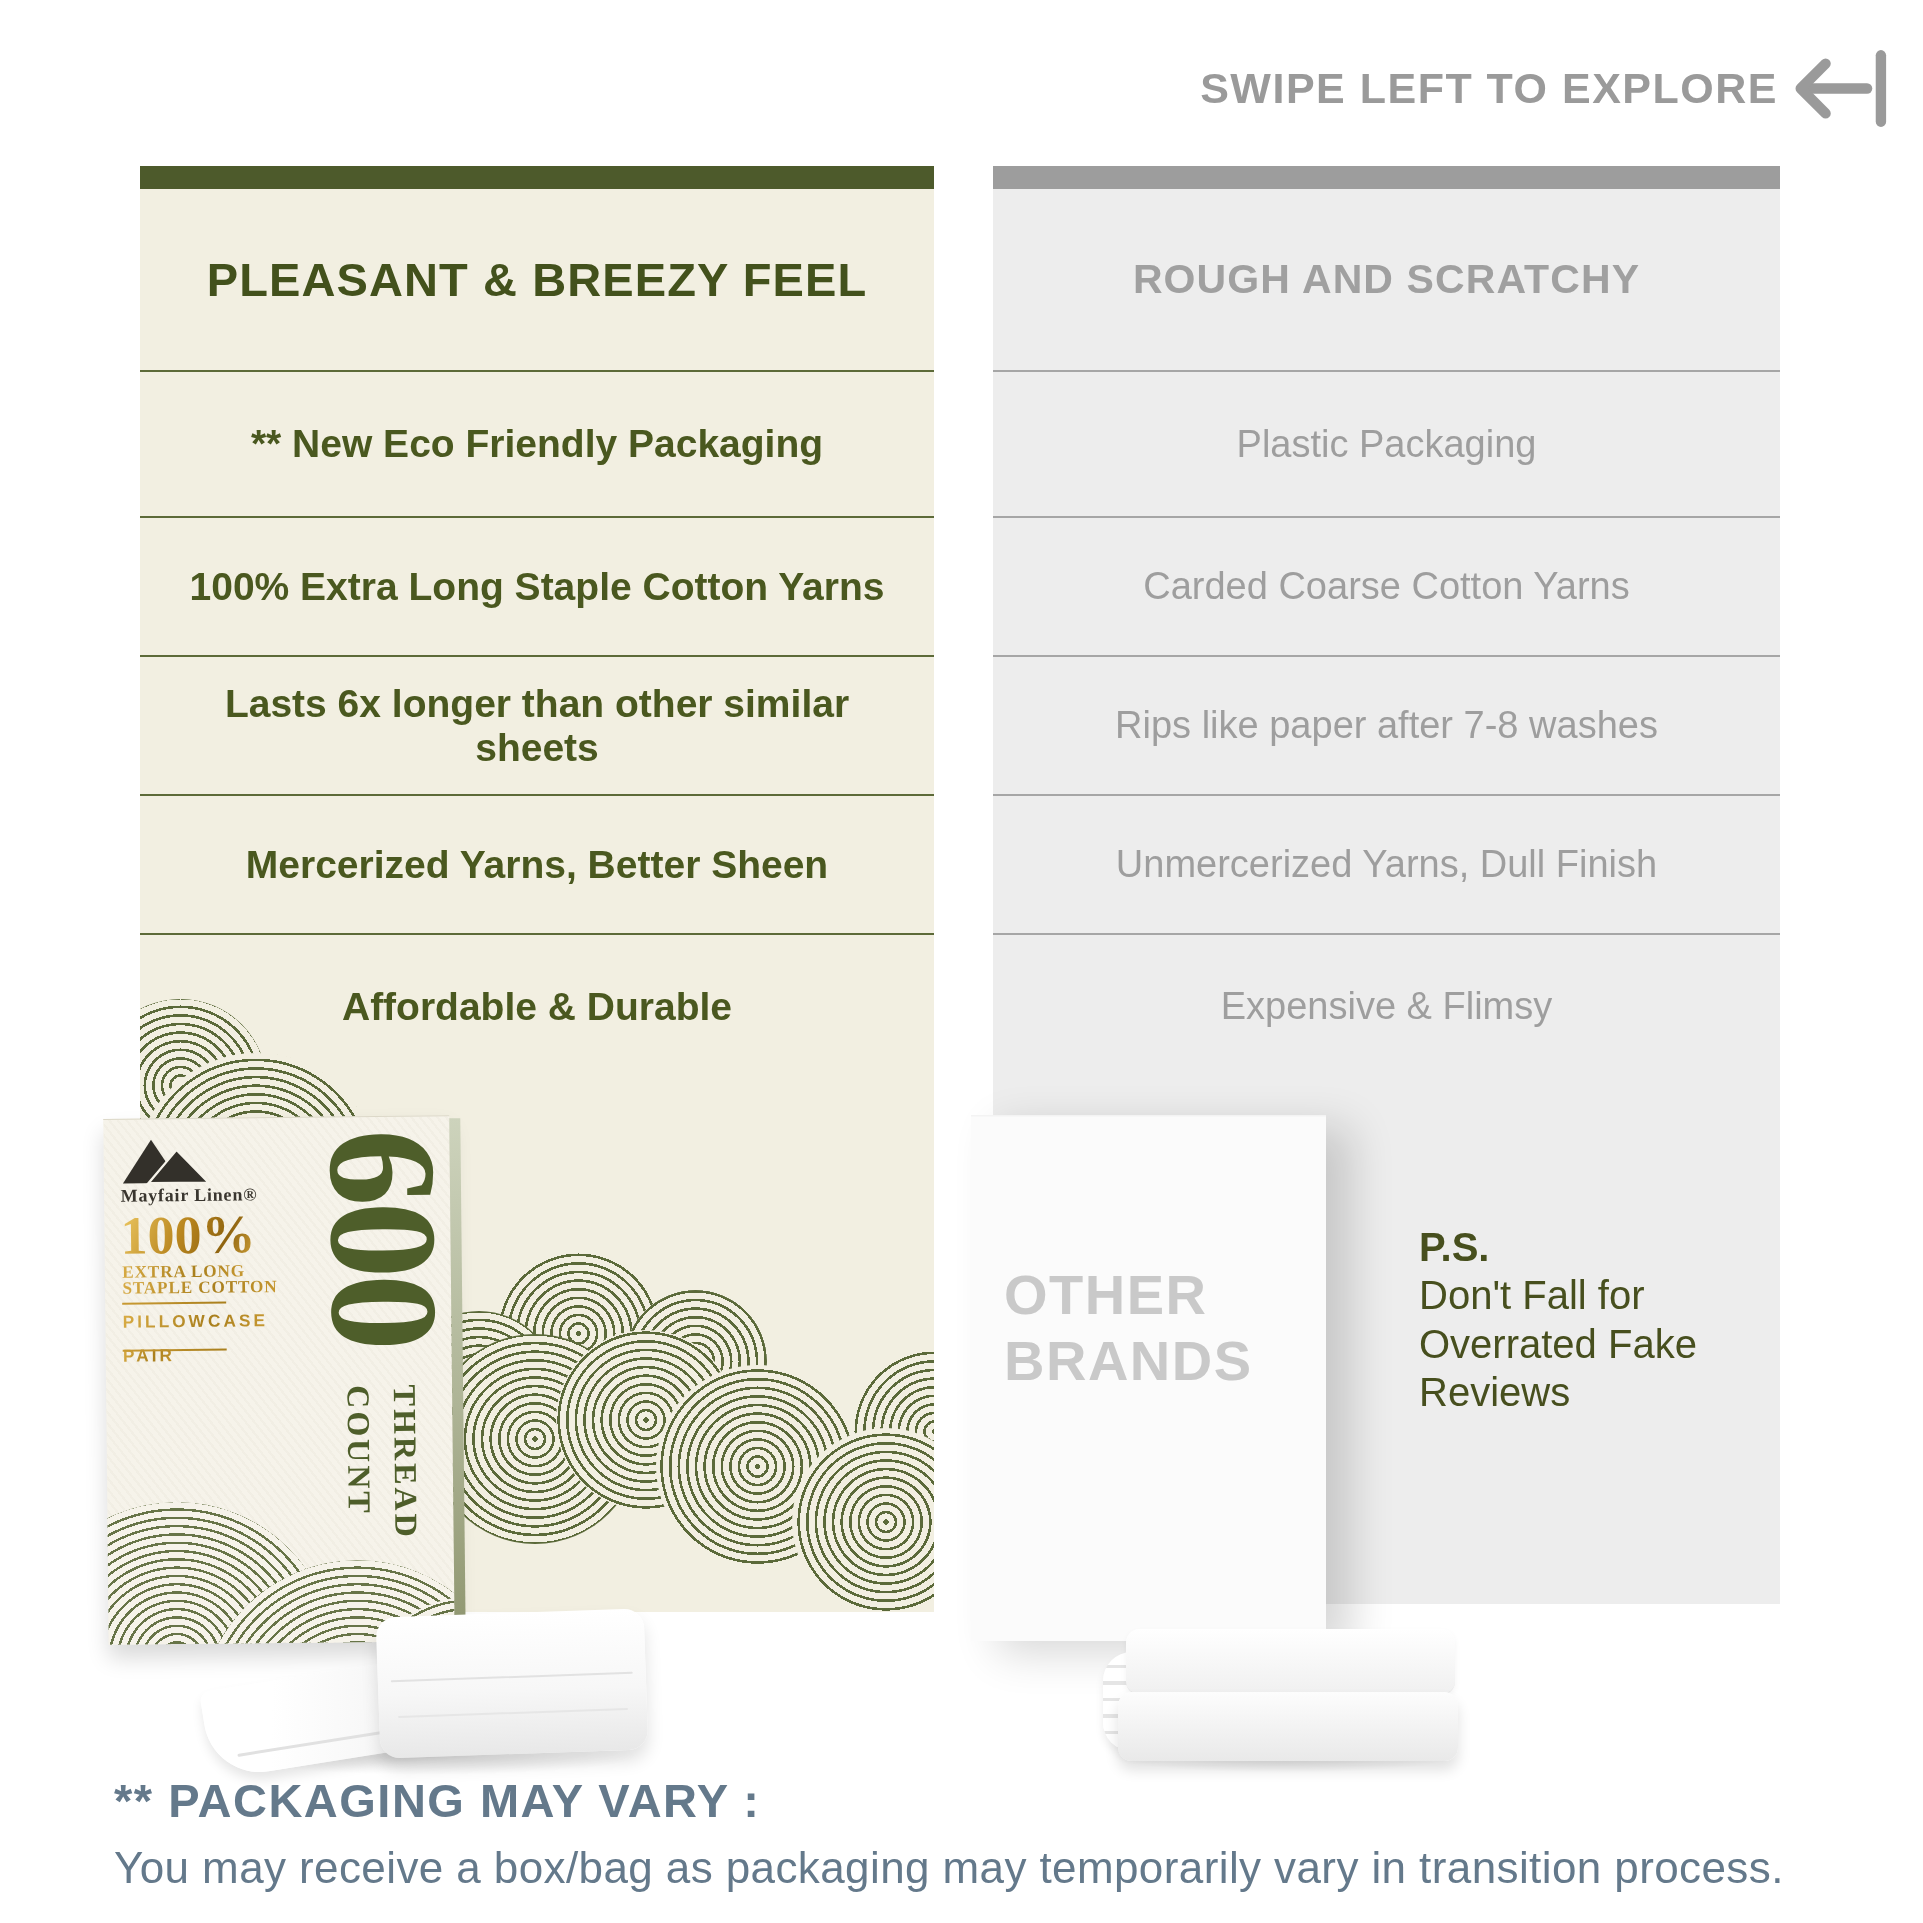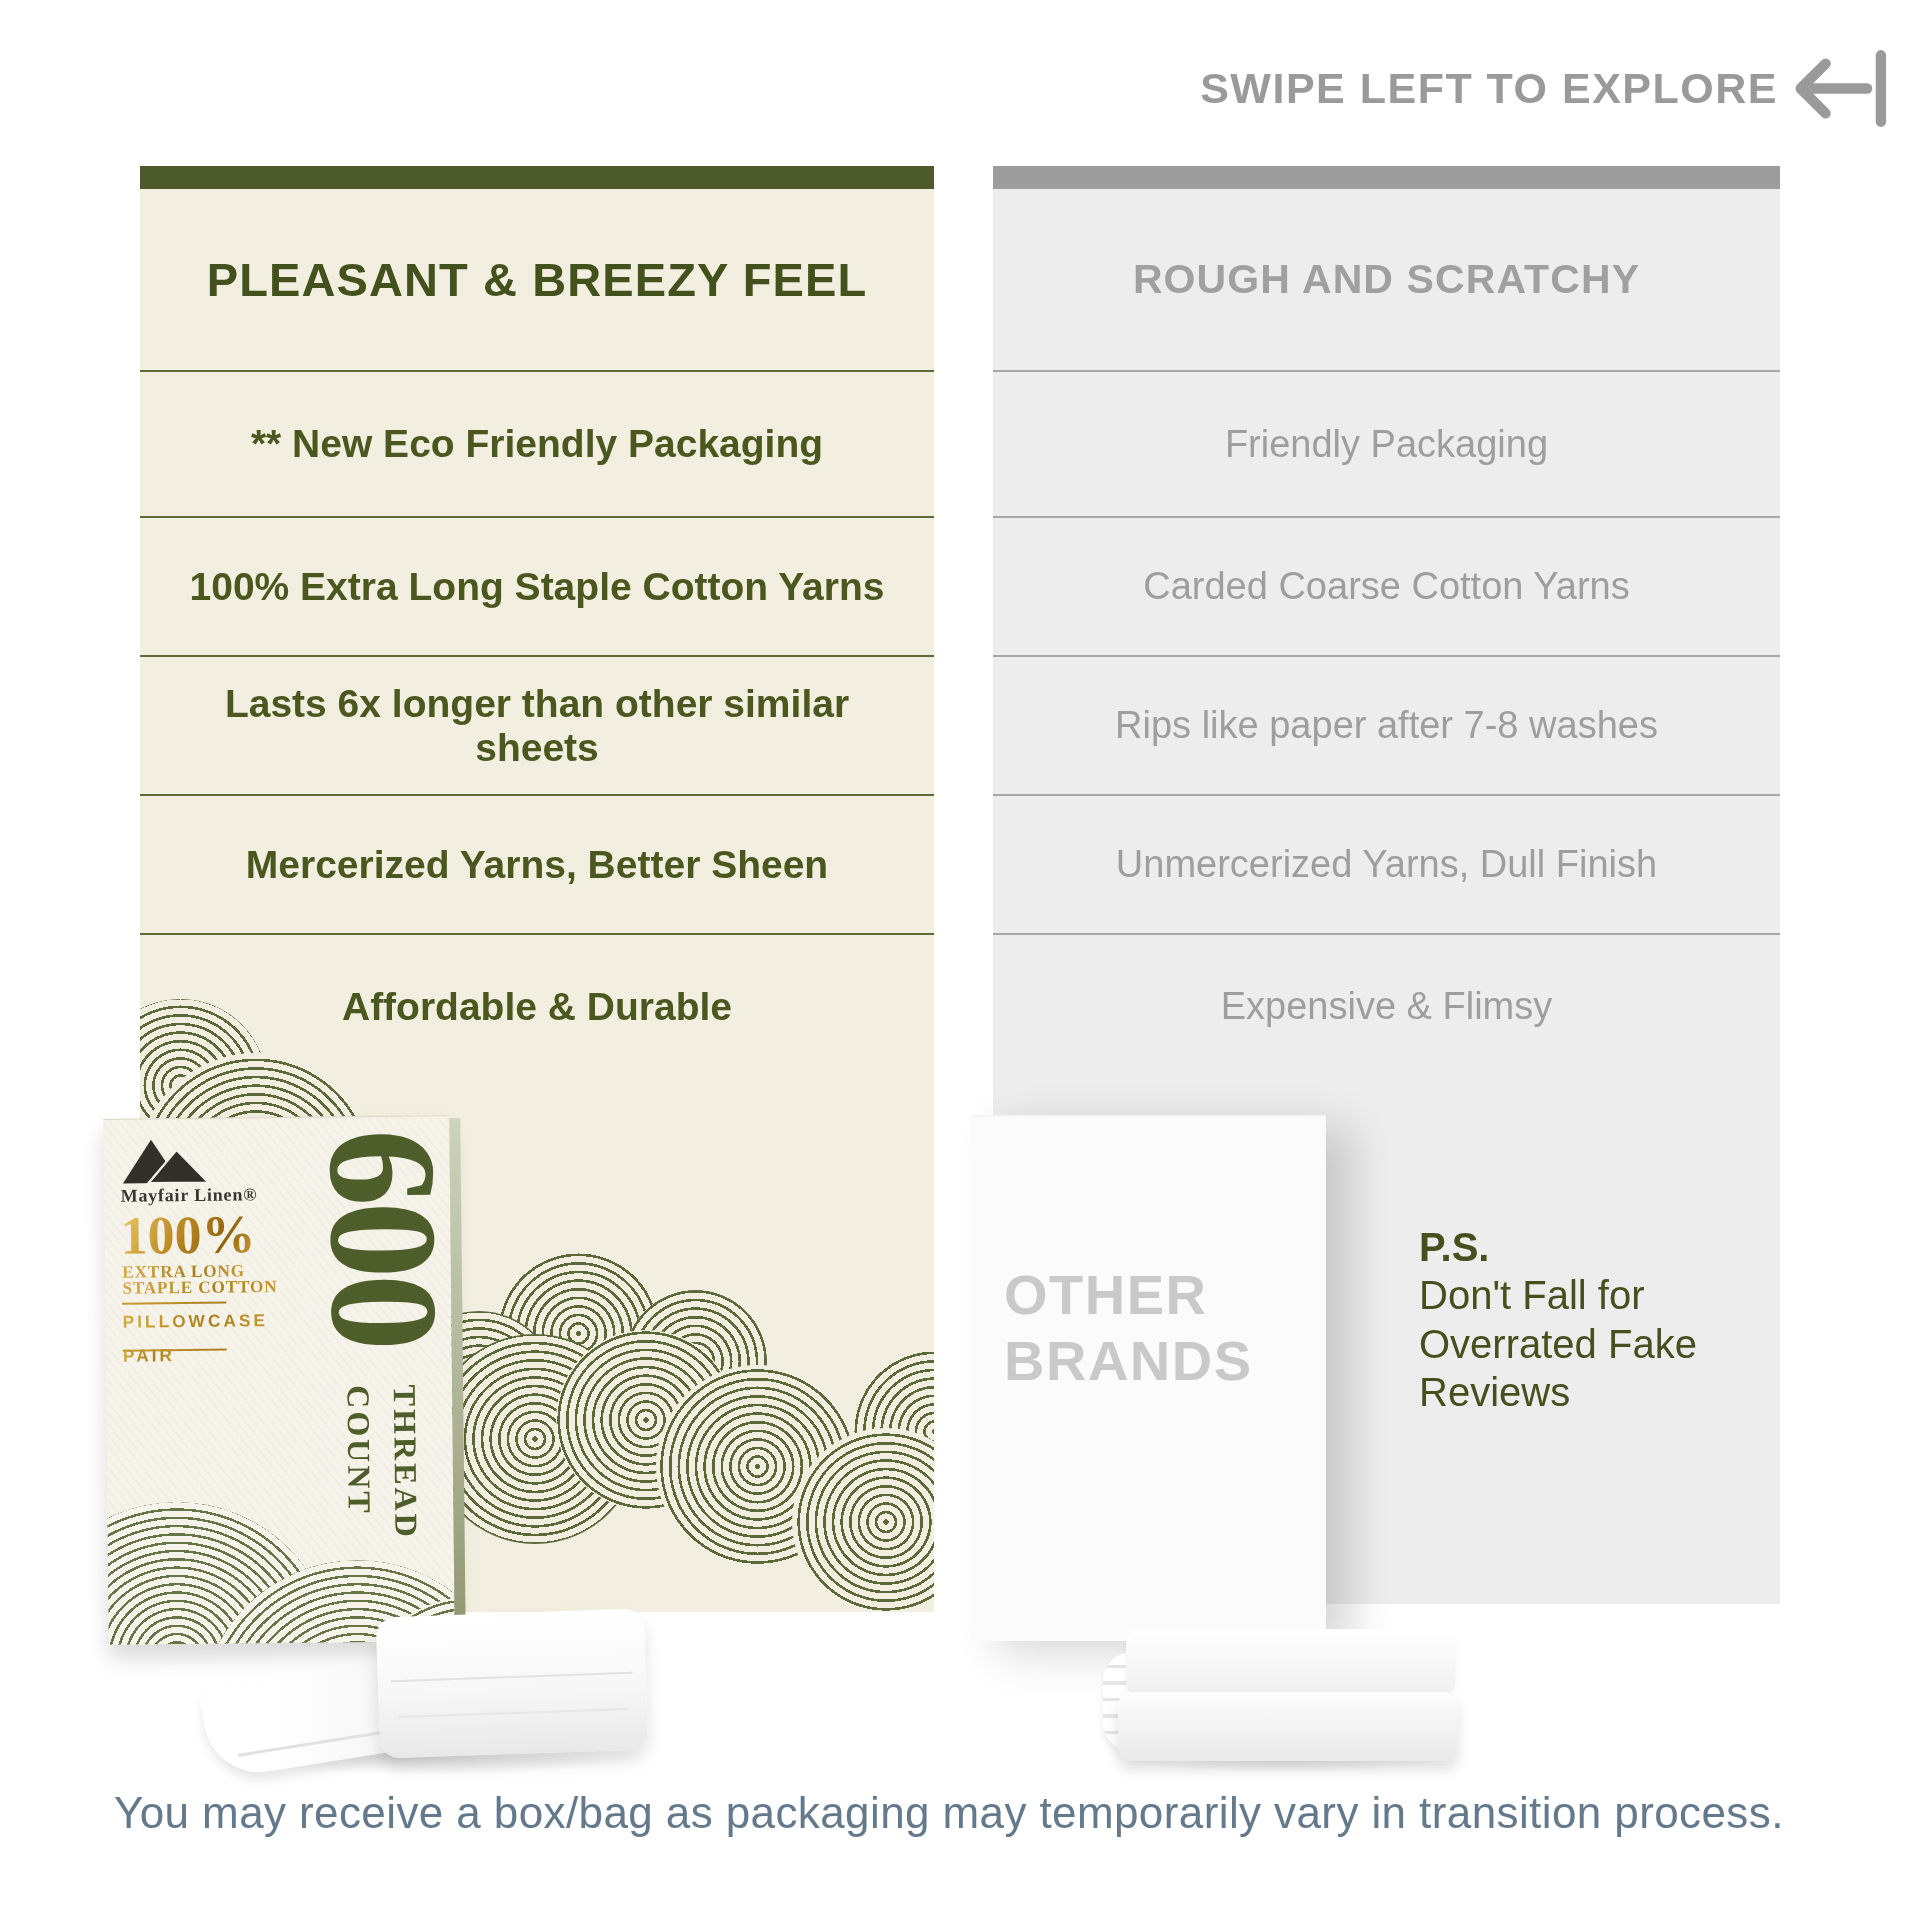--- a/index.html
+++ b/index.html
@@ -187,21 +187,21 @@
       <div class="row row-3 feature">Lasts 6x longer than other similar sheets</div>
       <div class="row row-4 feature">Mercerized Yarns, Better Sheen</div>
       <div class="row row-5 feature">Affordable &amp; Durable</div>
     </div>
   </div>
 
   <div class="panel panel-right">
     <div class="topbar topbar-right"></div>
     <div class="rows">
       <div class="row row-header">ROUGH AND SCRATCHY</div>
-      <div class="row row-1 feature">Friendly Packaging</div>
+      <div class="row row-1 feature">Plastic Packaging</div>
       <div class="row row-2 feature">Carded Coarse Cotton Yarns</div>
       <div class="row row-3 feature">Rips like paper after 7-8 washes</div>
       <div class="row row-4 feature">Unmercerized Yarns, Dull Finish</div>
       <div class="row row-5 feature">Expensive &amp; Flimsy</div>
     </div>
   </div>
 
   <div class="product-box">
     <div class="box-front">
       <div class="box-texture"></div>
@@ -253,17 +253,18 @@
   </div>
 
   <div class="pillow-right">
     <div class="pr-shadow"></div>
     <div class="pr-roll"></div>
     <div class="pr-s1"></div>
     <div class="pr-s2"></div>
   </div>
 
   <div class="disclaimer">
+    <div class="disc-1">** PACKAGING MAY VARY :</div>
     <div class="disc-2">You may receive a box/bag as packaging may temporarily vary in transition process.</div>
   </div>
 
 </div>
 
 
 </body></html>

